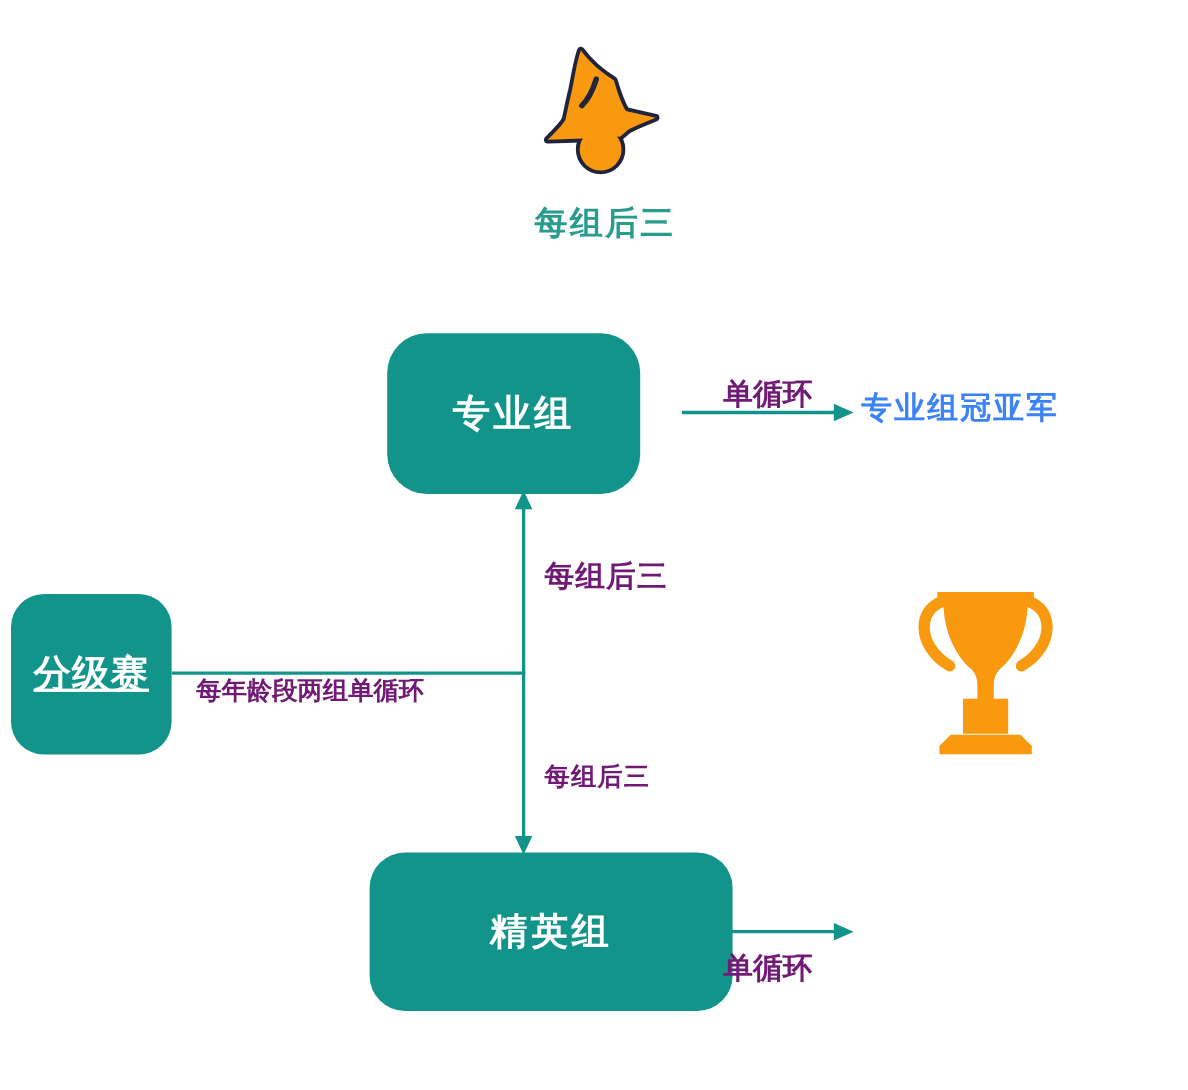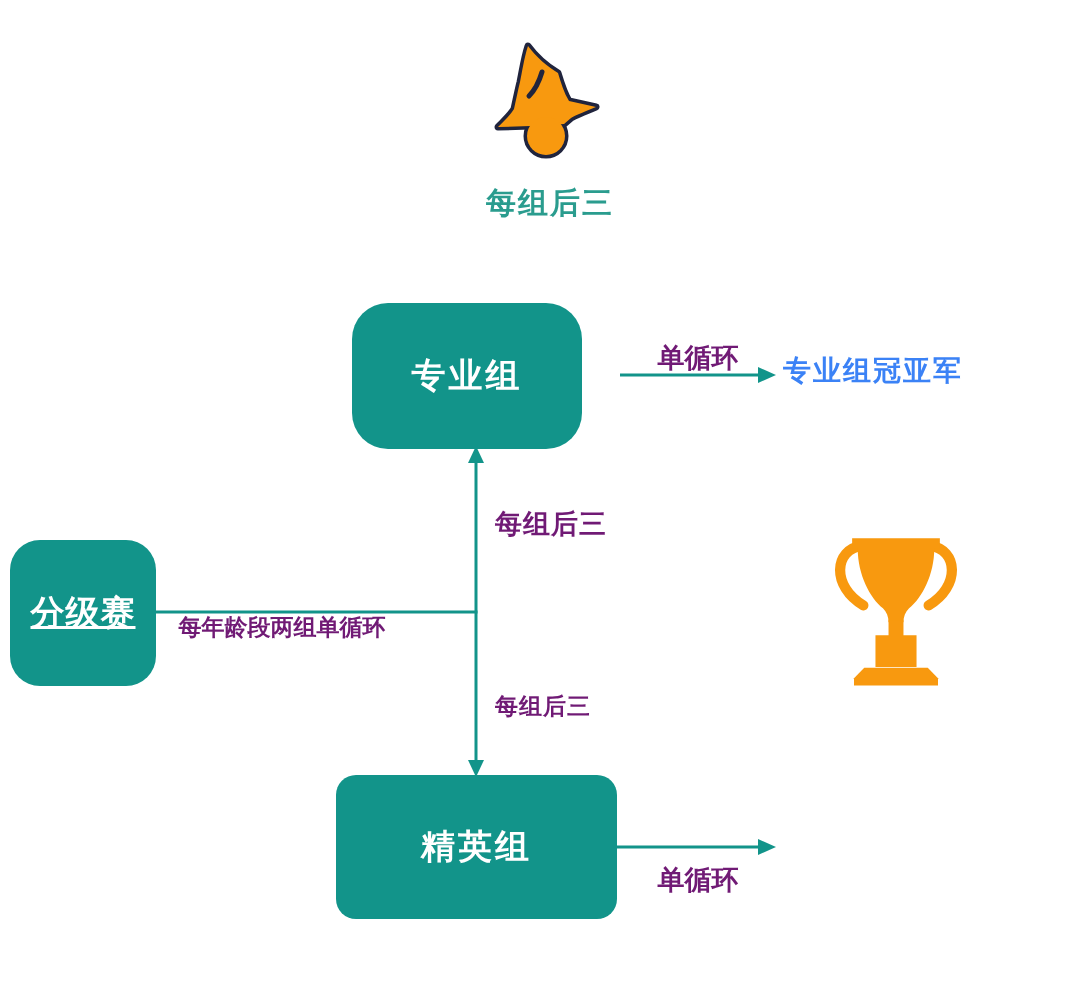--- a/index.html
+++ b/index.html
@@ -11,21 +11,21 @@
   .title{
     left:410px;top:183px;width:280px;text-align:center;
     font-size:30px;font-weight:800;color:#2A9C8E;letter-spacing:2px;
   }
   .node{
     background:#12948A;color:#ffffff;display:flex;align-items:center;justify-content:center;
     font-weight:800;
   }
   .node-pro{left:352px;top:303px;width:230px;height:146px;border-radius:36px;font-size:34px;letter-spacing:3px;}
   .node-grade{left:10px;top:540px;width:146px;height:146px;border-radius:30px;font-size:34px;letter-spacing:1px;text-decoration:underline;}
-  .node-elite{left:336px;top:775px;width:281px;height:144px;border-radius:20px;font-size:34px;letter-spacing:3px;}
+  .node-elite{left:336px;top:775px;width:330px;height:144px;border-radius:32px;font-size:34px;letter-spacing:3px;}
   .edge-label{
     color:#701a75;font-weight:700;white-space:nowrap;
   }
   .lbl-grade-line{left:132px;top:572px;width:300px;text-align:center;font-size:23px;margin-top:40px;}
   .lbl-top-three{left:495px;top:506px;font-size:27px;letter-spacing:1px;}
   .lbl-bottom-three{left:495px;top:691px;font-size:23px;letter-spacing:1px;}
   .lbl-loop-pro{left:633px;top:340px;width:130px;text-align:center;font-size:27px;}
   .lbl-loop-elite{left:633px;top:862px;width:130px;text-align:center;font-size:27px;}
   .result{
     color:#3b82f6;font-weight:800;white-space:nowrap;font-size:28px;letter-spacing:2px;

